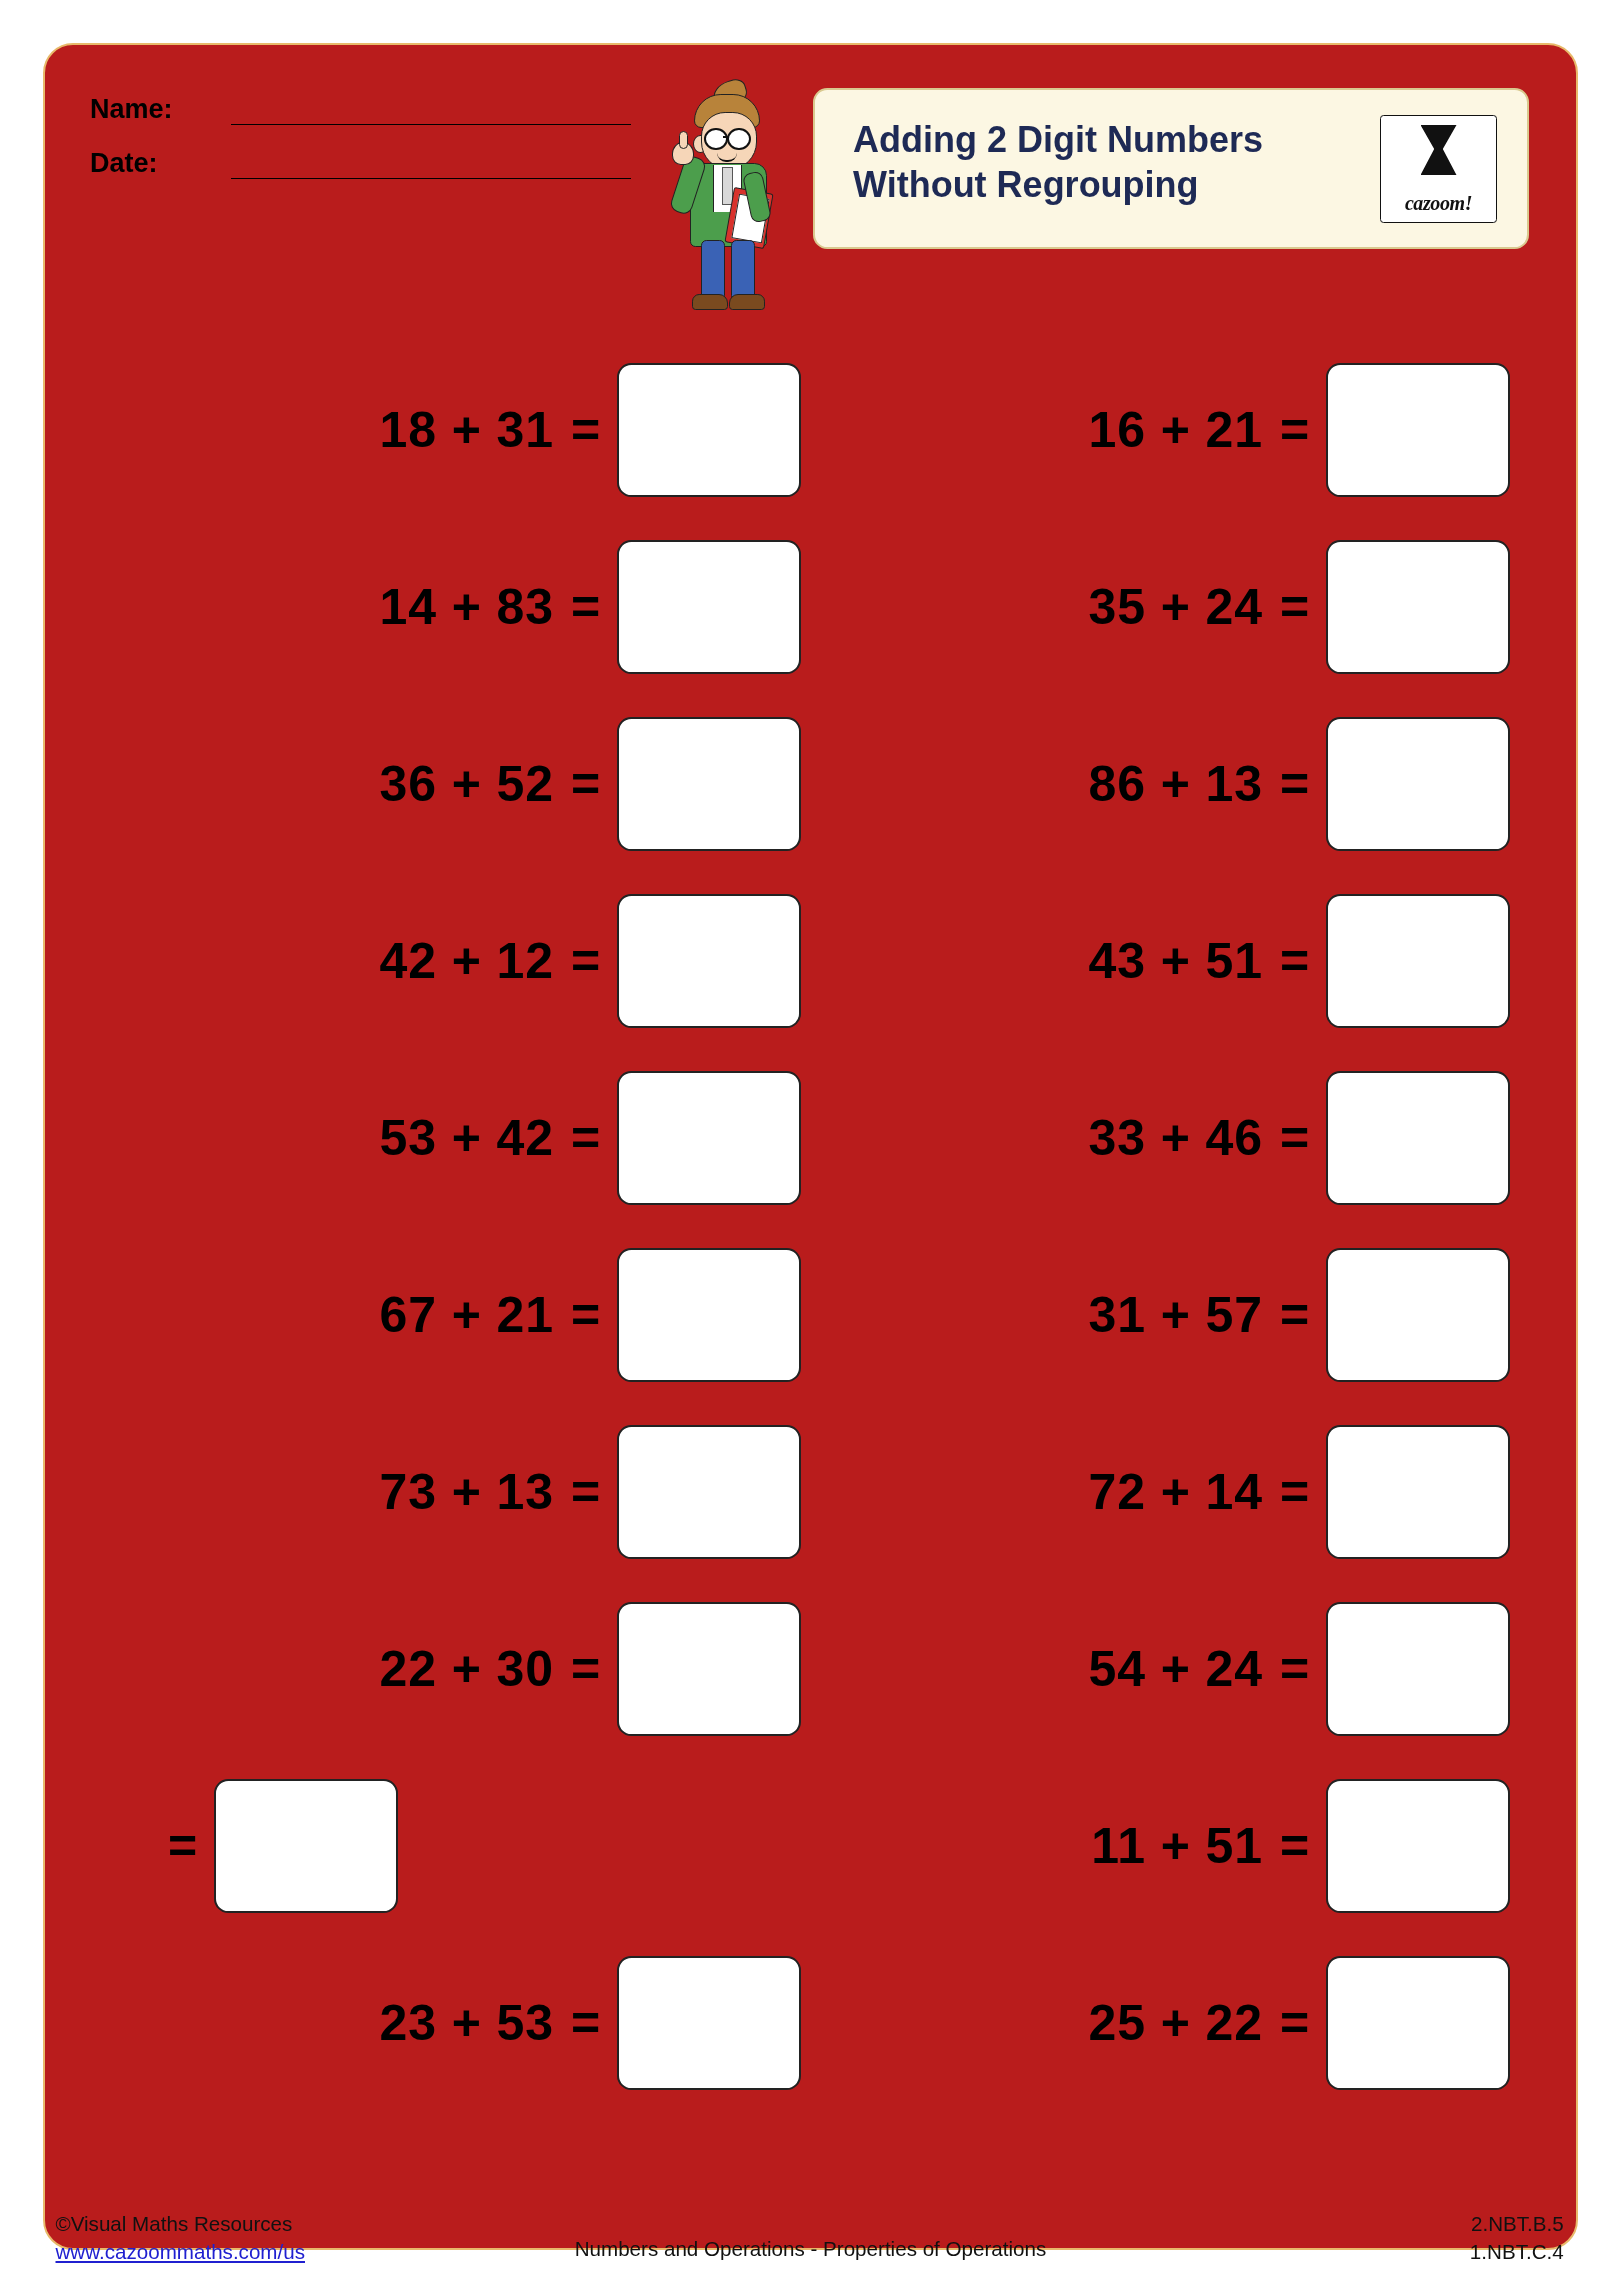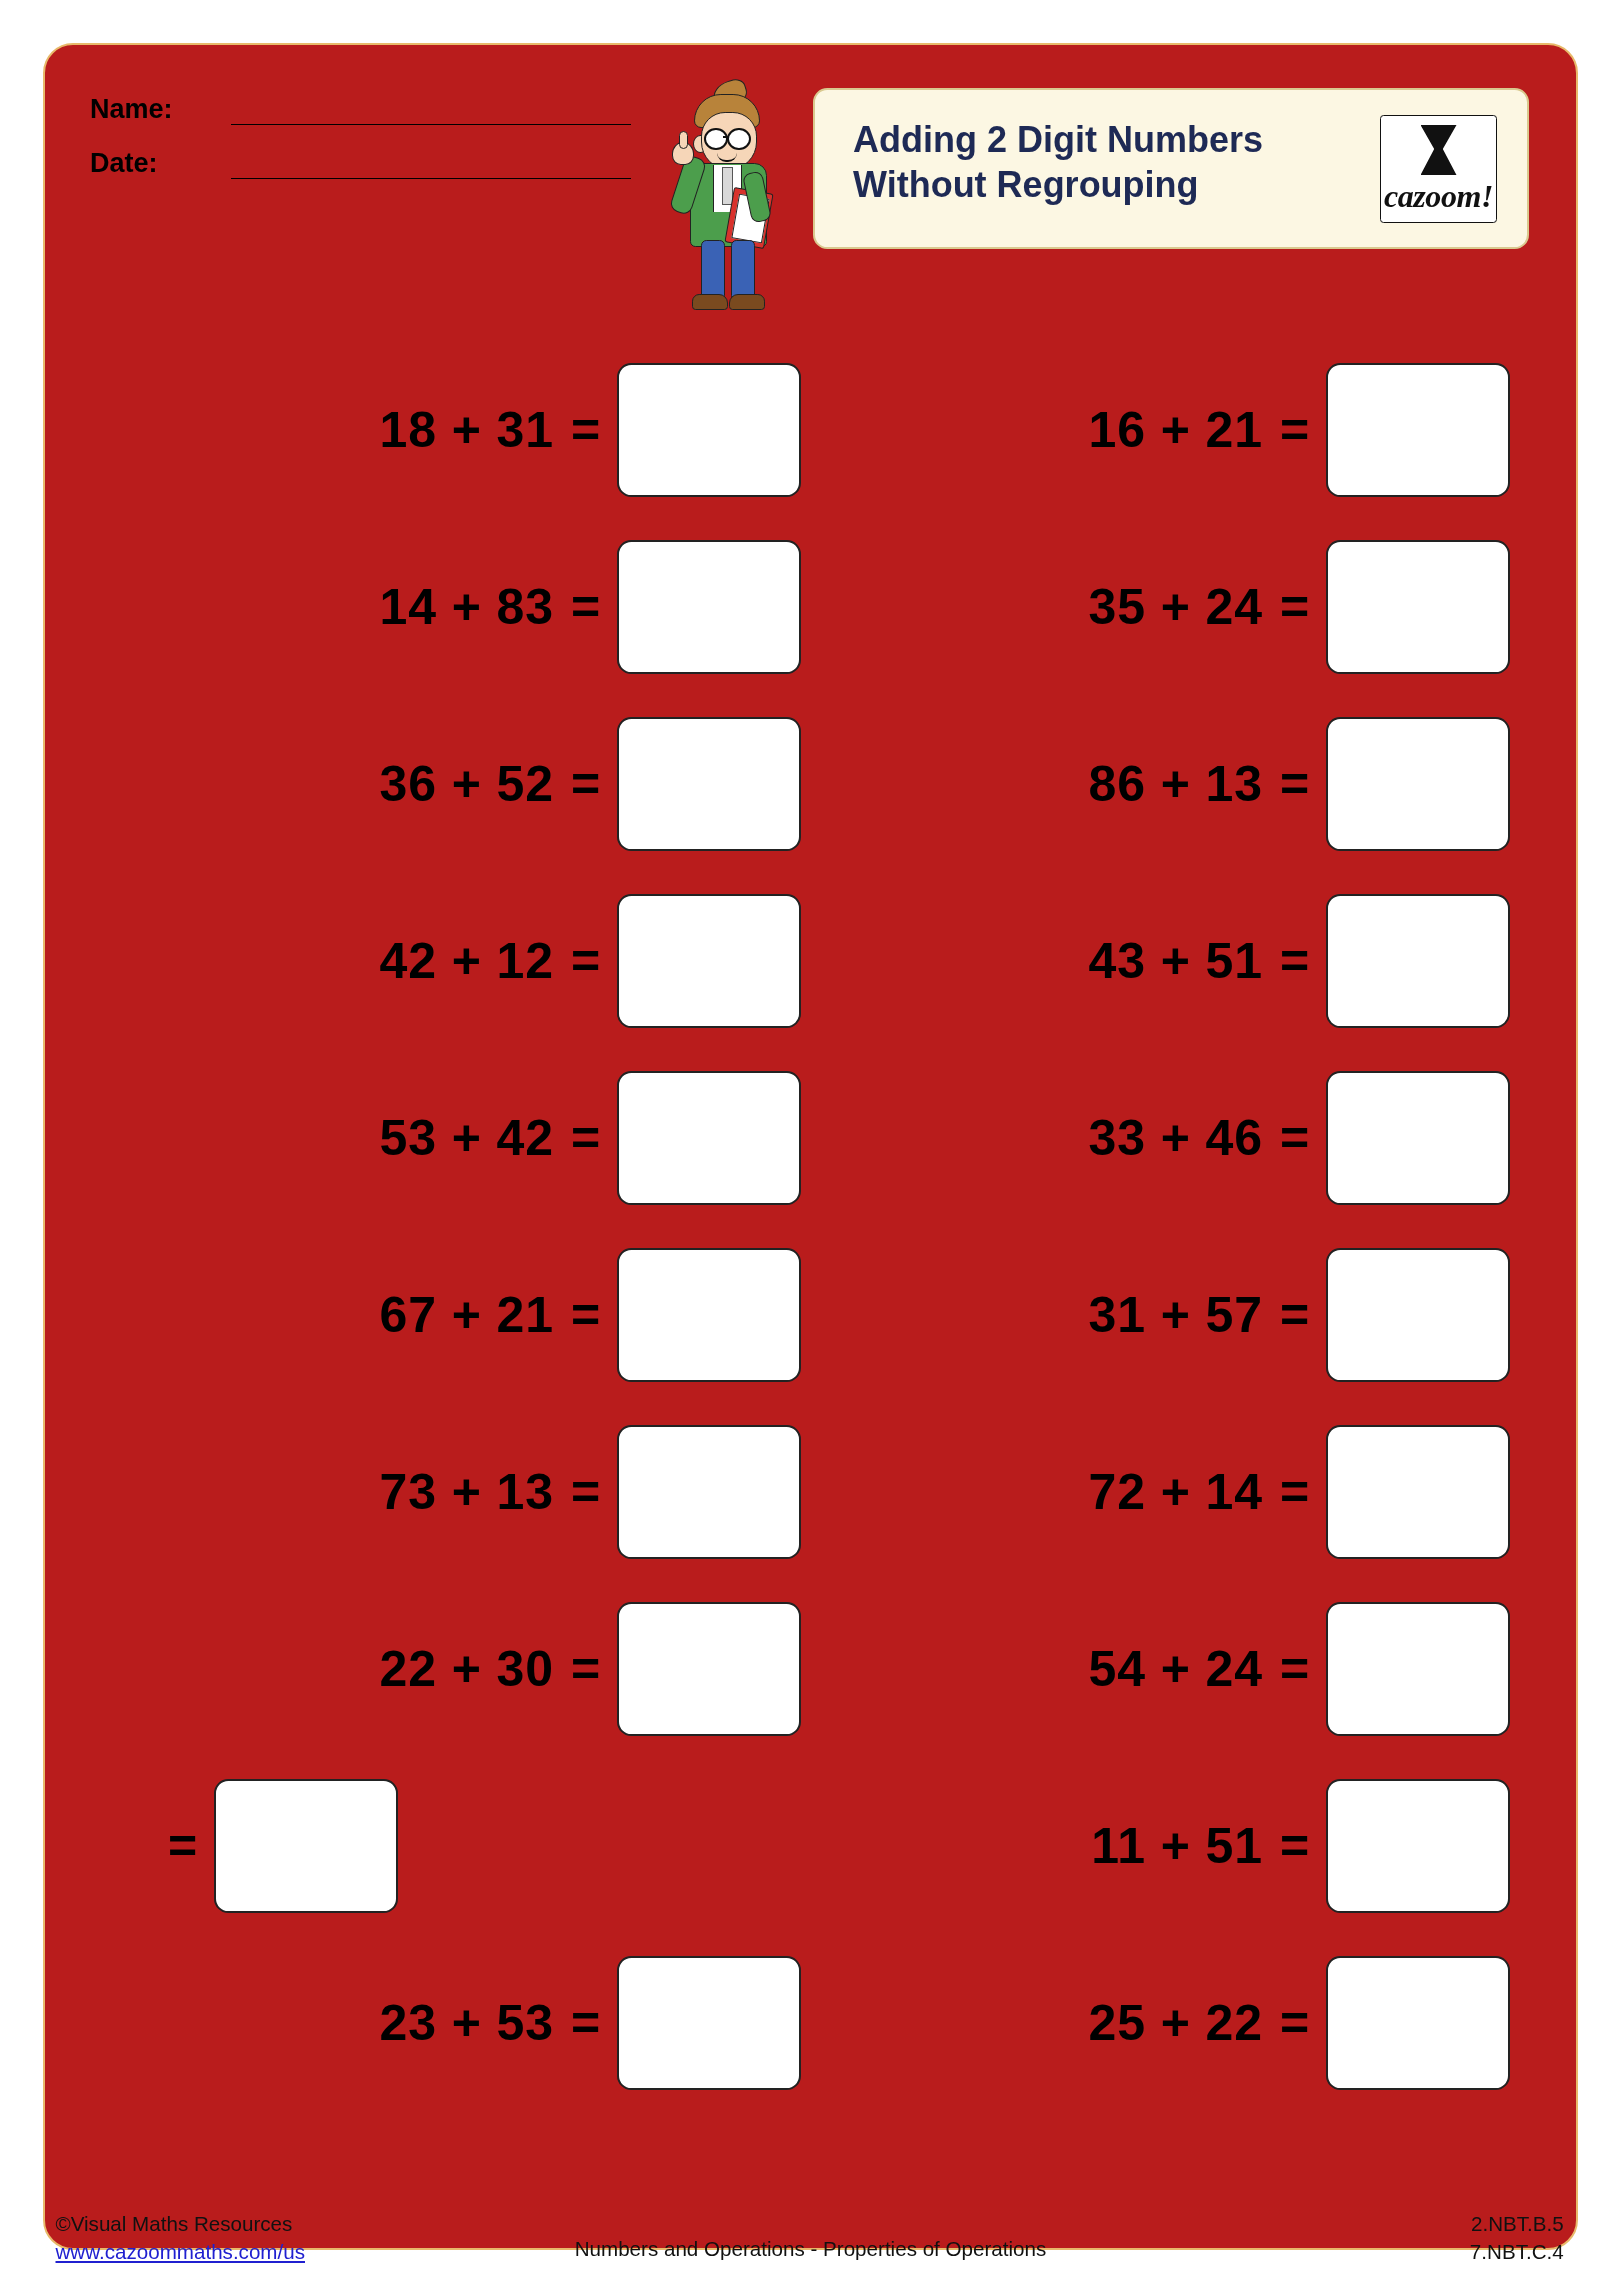--- a/index.html
+++ b/index.html
@@ -145,21 +145,21 @@
   }
   .logo-text {
     position: absolute;
     left: 0;
     right: 0;
     bottom: 7.2px;
     text-align: center;
     font-family: "Liberation Serif", serif;
     font-weight: bold;
     font-style: italic;
-    font-size: 32px;
+    font-size: 20px;
     color: #111;
     letter-spacing: -0.4px;
   }
 
   
   .problems {
     position: absolute;
     left: 0;
     top: 296px;
     width: 100%;
@@ -426,16 +426,16 @@
 </div>
 
 <div class="footer" style="position:absolute; left:43px; bottom:0; width:1535px;">
   <div class="f-left">
     <span class="copy">©Visual Maths Resources</span>
     <a class="url" href="#">www.cazoommaths.com/us</a>
   </div>
   <div class="f-center">Numbers and Operations -  Properties of Operations</div>
   <div class="f-right">
     <div>2.NBT.B.5</div>
-    <div>7.NBT.C.4</div>
+    <div>1.NBT.C.4</div>
   </div>
 </div>
 
 
 </body></html>

